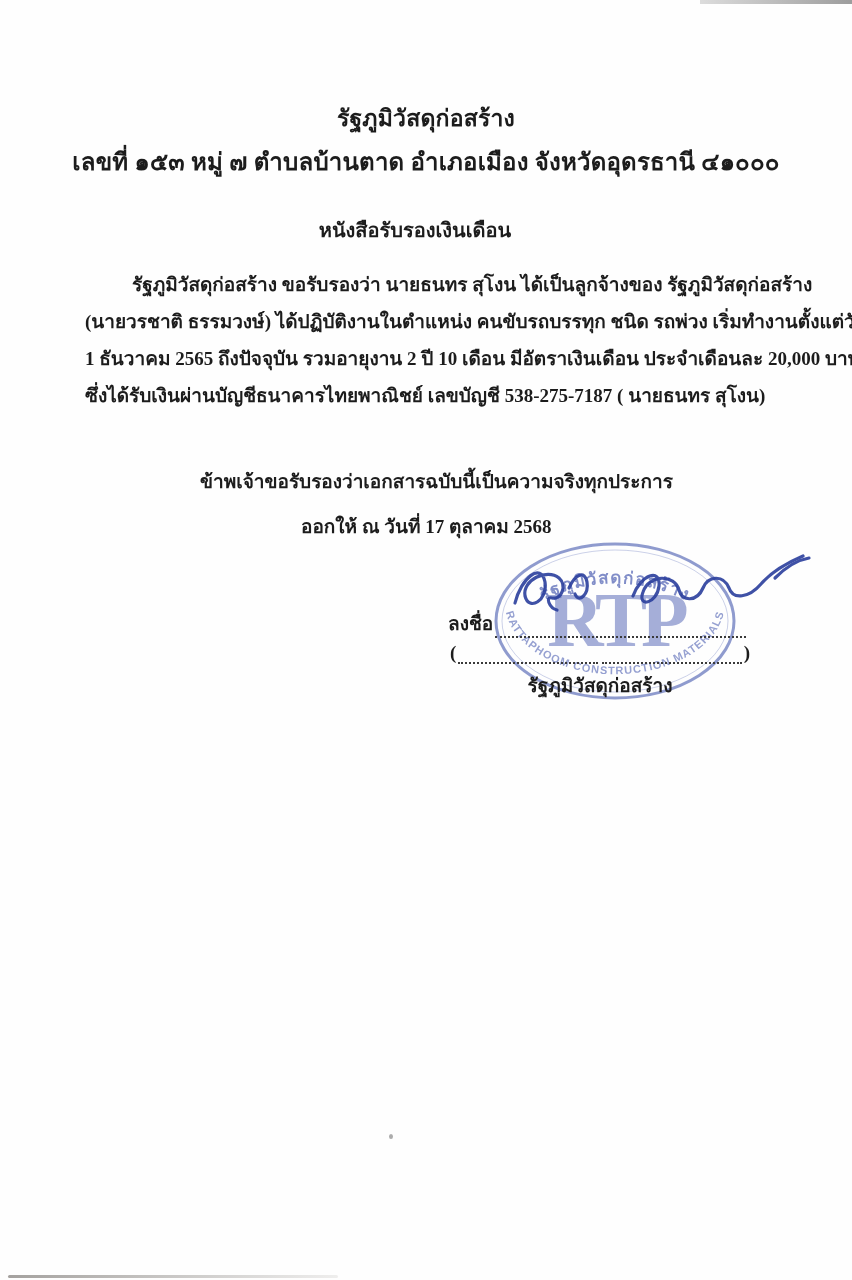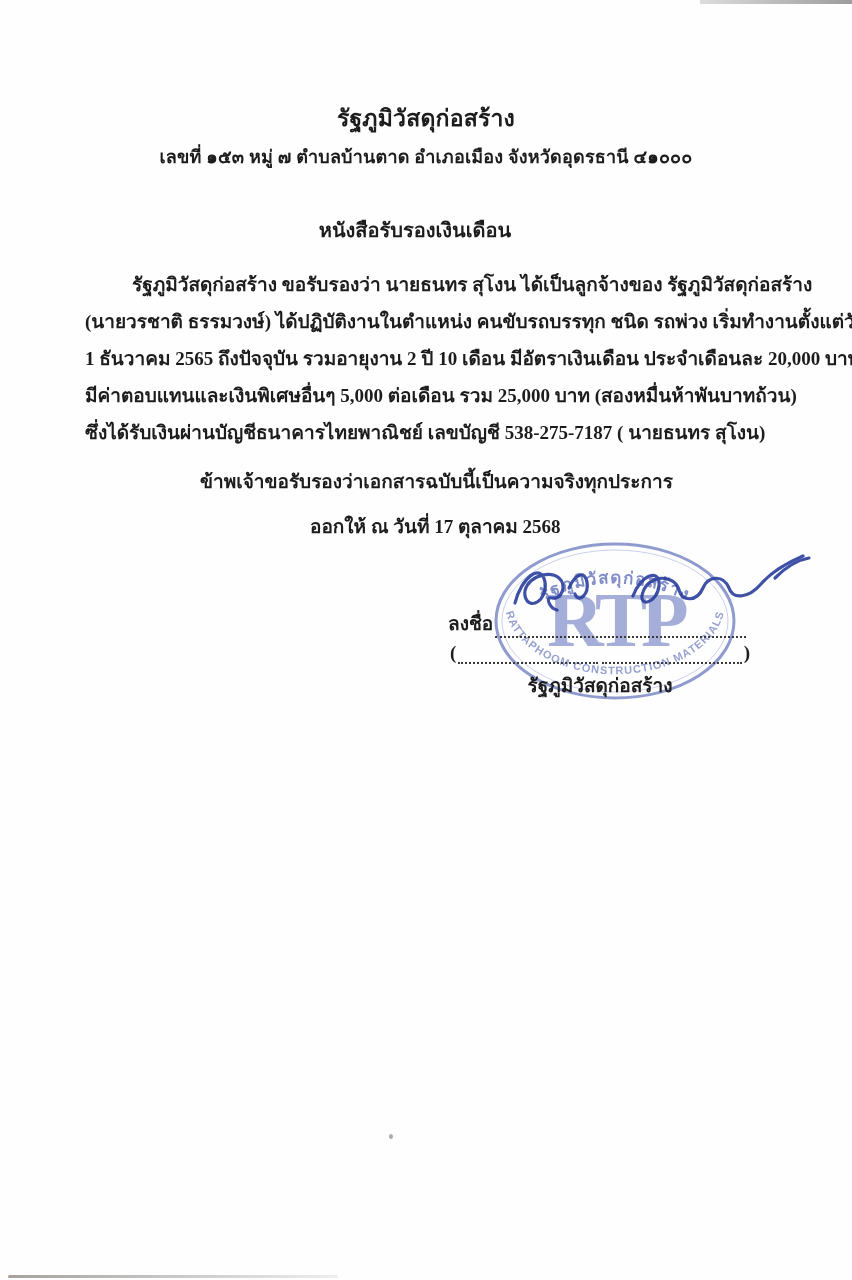--- a/index.html
+++ b/index.html
@@ -21,37 +21,37 @@
   .scan-smudge-bottom{
     position:absolute;top:1275px;left:8px;width:330px;height:3px;
     background:linear-gradient(90deg,rgba(90,85,80,.55),rgba(150,145,140,.15));
     border-radius:2px;
   }
   .hdr{
     position:absolute;left:0;width:852px;text-align:center;
     font-weight:700;letter-spacing:.2px;
   }
   .hdr-company{top:100px;font-size:23px;}
-  .hdr-address{top:142px;font-size:18px;}
+  .hdr-address{top:142px;font-size:24px;}
   .doc-title{
     position:absolute;top:214px;left:0;width:830px;text-align:center;
     font-weight:700;font-size:20px;
   }
   .body-block{
     position:absolute;top:266px;left:85px;width:690px;
     font-size:19px;font-weight:600;line-height:37px;
   }
   .body-line{white-space:nowrap;}
   .body-line.indent{text-indent:47px;}
   .certify-line{
     position:absolute;top:466px;left:200px;
     font-size:19px;font-weight:700;
   }
   .issue-line{
-    position:absolute;top:511px;left:310px;
+    position:absolute;top:511px;left:301px;
     font-size:19px;font-weight:600;
   }
   .sig-block{position:absolute;top:540px;left:430px;width:370px;height:175px;}
   .stamp-wrap{
     position:absolute;top:0px;left:60px;width:250px;height:162px;
     opacity:.9;pointer-events:none;
   }
   .sig-scribble{
     position:absolute;top:8px;left:75px;width:310px;height:78px;
     pointer-events:none;
@@ -88,21 +88,20 @@
 
   <div class="hdr hdr-company">รัฐภูมิวัสดุก่อสร้าง</div>
   <div class="hdr hdr-address">เลขที่ ๑๕๓ หมู่ ๗ ตำบลบ้านตาด อำเภอเมือง จังหวัดอุดรธานี ๔๑๐๐๐</div>
 
   <div class="doc-title">หนังสือรับรองเงินเดือน</div>
 
   <div class="body-block">
     <div class="body-line indent">รัฐภูมิวัสดุก่อสร้าง ขอรับรองว่า นายธนทร   สุโงน ได้เป็นลูกจ้างของ รัฐภูมิวัสดุก่อสร้าง</div>
     <div class="body-line">(นายวรชาติ  ธรรมวงษ์) ได้ปฏิบัติงานในตำแหน่ง คนขับรถบรรทุก ชนิด รถพ่วง เริ่มทำงานตั้งแต่วันที่</div>
     <div class="body-line">1 ธันวาคม 2565 ถึงปัจจุบัน  รวมอายุงาน 2 ปี 10 เดือน มีอัตราเงินเดือน ประจำเดือนละ 20,000 บาท  และ</div>
-    <div class="body-line">มีค่าตอบแทนและเงินพิเศษอื่นๆ 5,000 ต่อเดือน รวม 25,000 บาท (สองหมื่นห้าพันบาทถ้วน)</div>
     <div class="body-line">ซึ่งได้รับเงินผ่านบัญชีธนาคารไทยพาณิชย์ เลขบัญชี 538-275-7187   ( นายธนทร   สุโงน)</div>
   </div>
 
   <div class="certify-line">ข้าพเจ้าขอรับรองว่าเอกสารฉบับนี้เป็นความจริงทุกประการ</div>
   <div class="issue-line">ออกให้ ณ วันที่ 17 ตุลาคม 2568</div>
 
   <div class="sig-block">
 
     <div class="stamp-wrap">
       <svg viewBox="0 0 250 162" width="250" height="162">

